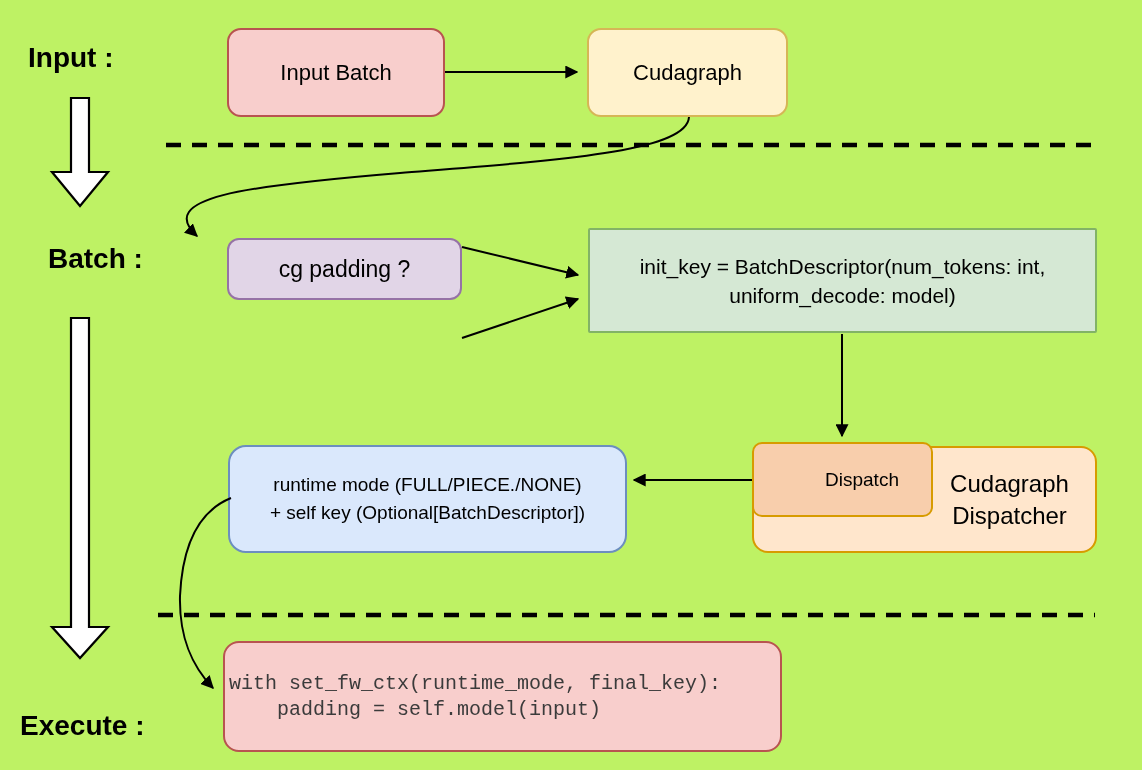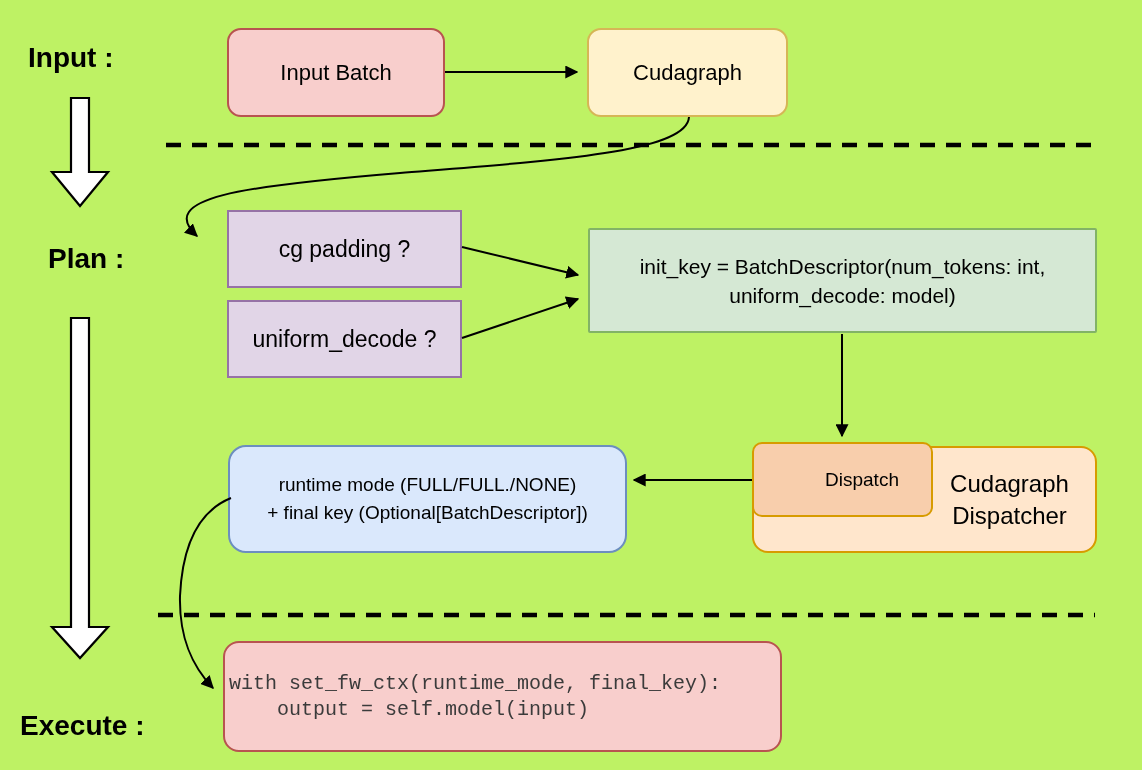--- a/index.html
+++ b/index.html
@@ -33,23 +33,24 @@
     left: 227px; top: 28px; width: 218px; height: 89px;
     background: #F8CECC; border: 2px solid #B85450; border-radius: 14px;
     font-size: 22px;
   }
   .node-preprocess {
     left: 587px; top: 28px; width: 201px; height: 89px;
     background: #FFF2CC; border: 2px solid #D6B656; border-radius: 14px;
     font-size: 22px;
   }
   .node-purple {
-    left: 227px; width: 235px; height: 78px;
-    background: #E1D5E7; border: 2px solid #9673A6; border-radius: 0;
+    left: 227px; width: 235px; height: 62px;
+    background: #E1D5E7; border: 2px solid #9673A6; border-radius: 12px;
     font-size: 23px;
+    margin-top: 28px;
   }
   .node-cg-padding { top: 210px; }
   .node-uniform-decode { top: 300px; }
   .node-init-key {
     left: 588px; top: 228px; width: 509px; height: 105px;
     background: #D5E8D4; border: 2px solid #82B366; border-radius: 2px;
     font-size: 21px; line-height: 29px;
   }
   .node-dispatcher-outer {
     left: 752px; top: 446px; width: 345px; height: 107px;
@@ -86,63 +87,60 @@
     position: absolute; left: 0; top: 0; width: 1142px; height: 770px;
     z-index: 3; pointer-events: none;
   }
 </style>
 </head>
 <body>
 
 <div class="canvas">
 
   <div class="section-label" style="left:28px; top:42px;">Input :</div>
-  <div class="section-label" style="left:48px; top:243px;">Plan :</div>
+  <div class="section-label" style="left:48px; top:243px;">Batch :</div>
   <div class="section-label" style="left:20px; top:710px;">Execute :</div>
 
   <div class="node node-input-batch">
     <span>Input Batch</span>
   </div>
 
   <div class="node node-preprocess">
     <span>Cudagraph</span>
   </div>
 
   <div class="node node-purple node-cg-padding">
     <span>cg padding ?</span>
   </div>
 
-  <div class="node node-purple node-uniform-decode">
-    <span>uniform_decode ?</span>
-  </div>
 
   <div class="node node-init-key">
     <div>init_key = BatchDescriptor(num_tokens: int,</div>
     <div>uniform_decode: model)</div>
   </div>
 
   <div class="node node-dispatcher-outer">
     <div class="dispatcher-text">
       <div>Cudagraph</div>
       <div>Dispatcher</div>
     </div>
   </div>
 
   <div class="node node-dispatch-inner">
     <span>Dispatch</span>
   </div>
 
   <div class="node node-runtime">
-    <div>runtime mode (FULL/FULL./NONE)</div>
-    <div>+ final key (Optional[BatchDescriptor])</div>
+    <div>runtime mode (FULL/PIECE./NONE)</div>
+    <div>+ self key (Optional[BatchDescriptor])</div>
   </div>
 
   <div class="node node-code">
     <div class="code-line">with set_fw_ctx(runtime_mode, final_key):</div>
-    <div class="code-line">    output = self.model(input)</div>
+    <div class="code-line">    padding = self.model(input)</div>
   </div>
 
   <svg class="edges-layer" width="1142" height="770" viewBox="0 0 1142 770" xmlns="http://www.w3.org/2000/svg">
     <defs>
       <marker id="ah" viewBox="0 0 10 10" refX="9" refY="5" markerWidth="6.5" markerHeight="6.5" orient="auto">
         <path d="M 0 0 L 10 5 L 0 10 z" fill="#000"></path>
       </marker>
     </defs>
 
     <line x1="166" y1="145" x2="1096" y2="145" stroke="#000" stroke-width="4.5" stroke-dasharray="15 11"></line>

